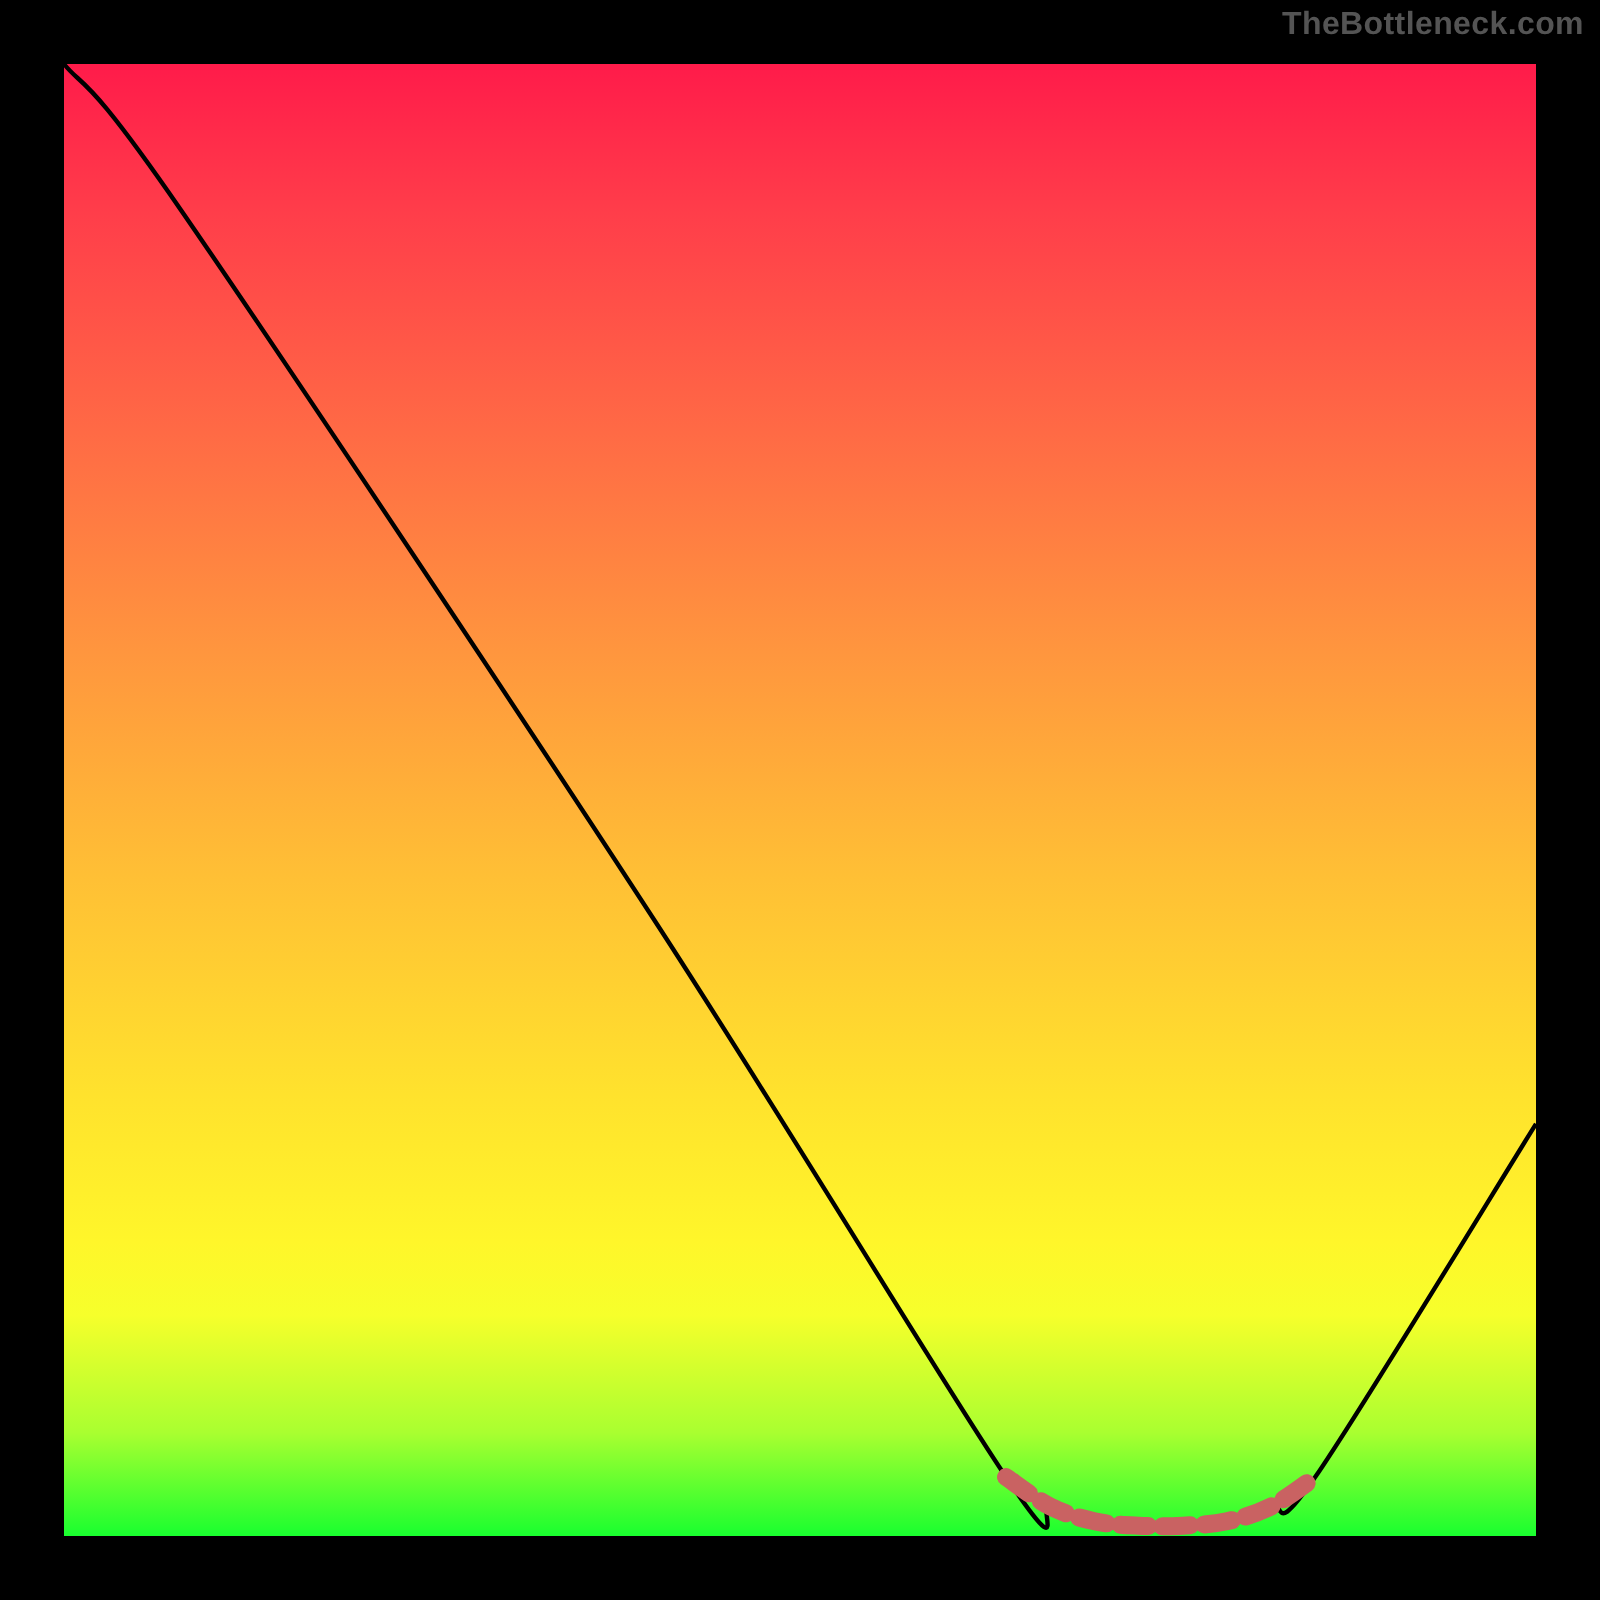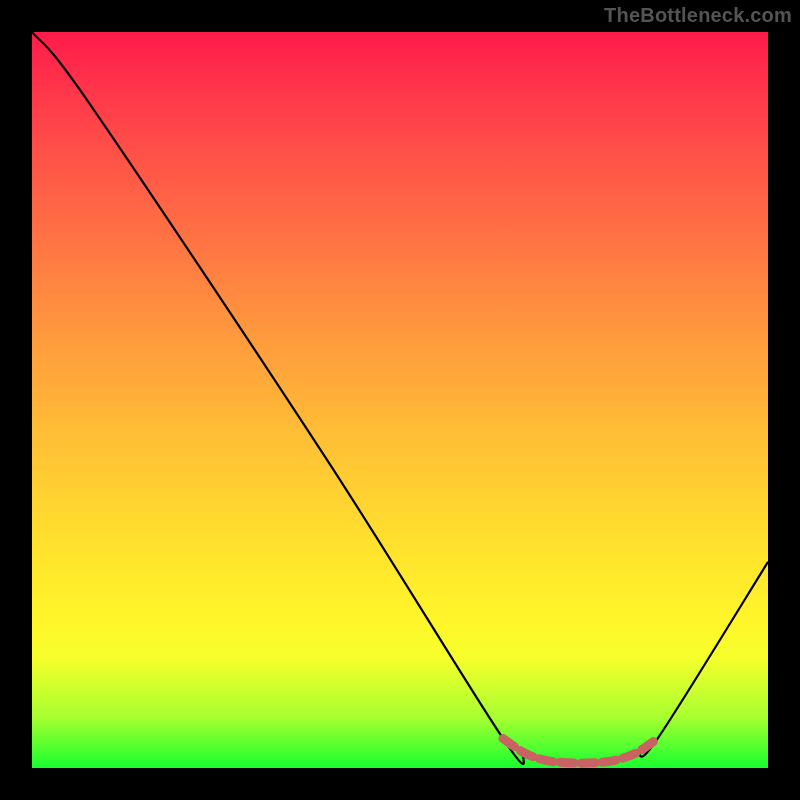--- a/index.html
+++ b/index.html
@@ -15,21 +15,21 @@
     position: relative;
     width: 800px;
     height: 800px;
     background: #000;
   }
   .watermark {
     position: absolute;
     top: 4px;
     right: 8px;
     color: #545454;
-    font-size: 20px;
+    font-size: 16px;
     font-weight: bold;
     z-index: 10;
     letter-spacing: 0.2px;
   }
   .plot-area {
     position: absolute;
     left: 32px;
     top: 32px;
     width: 736px;
     height: 736px;

